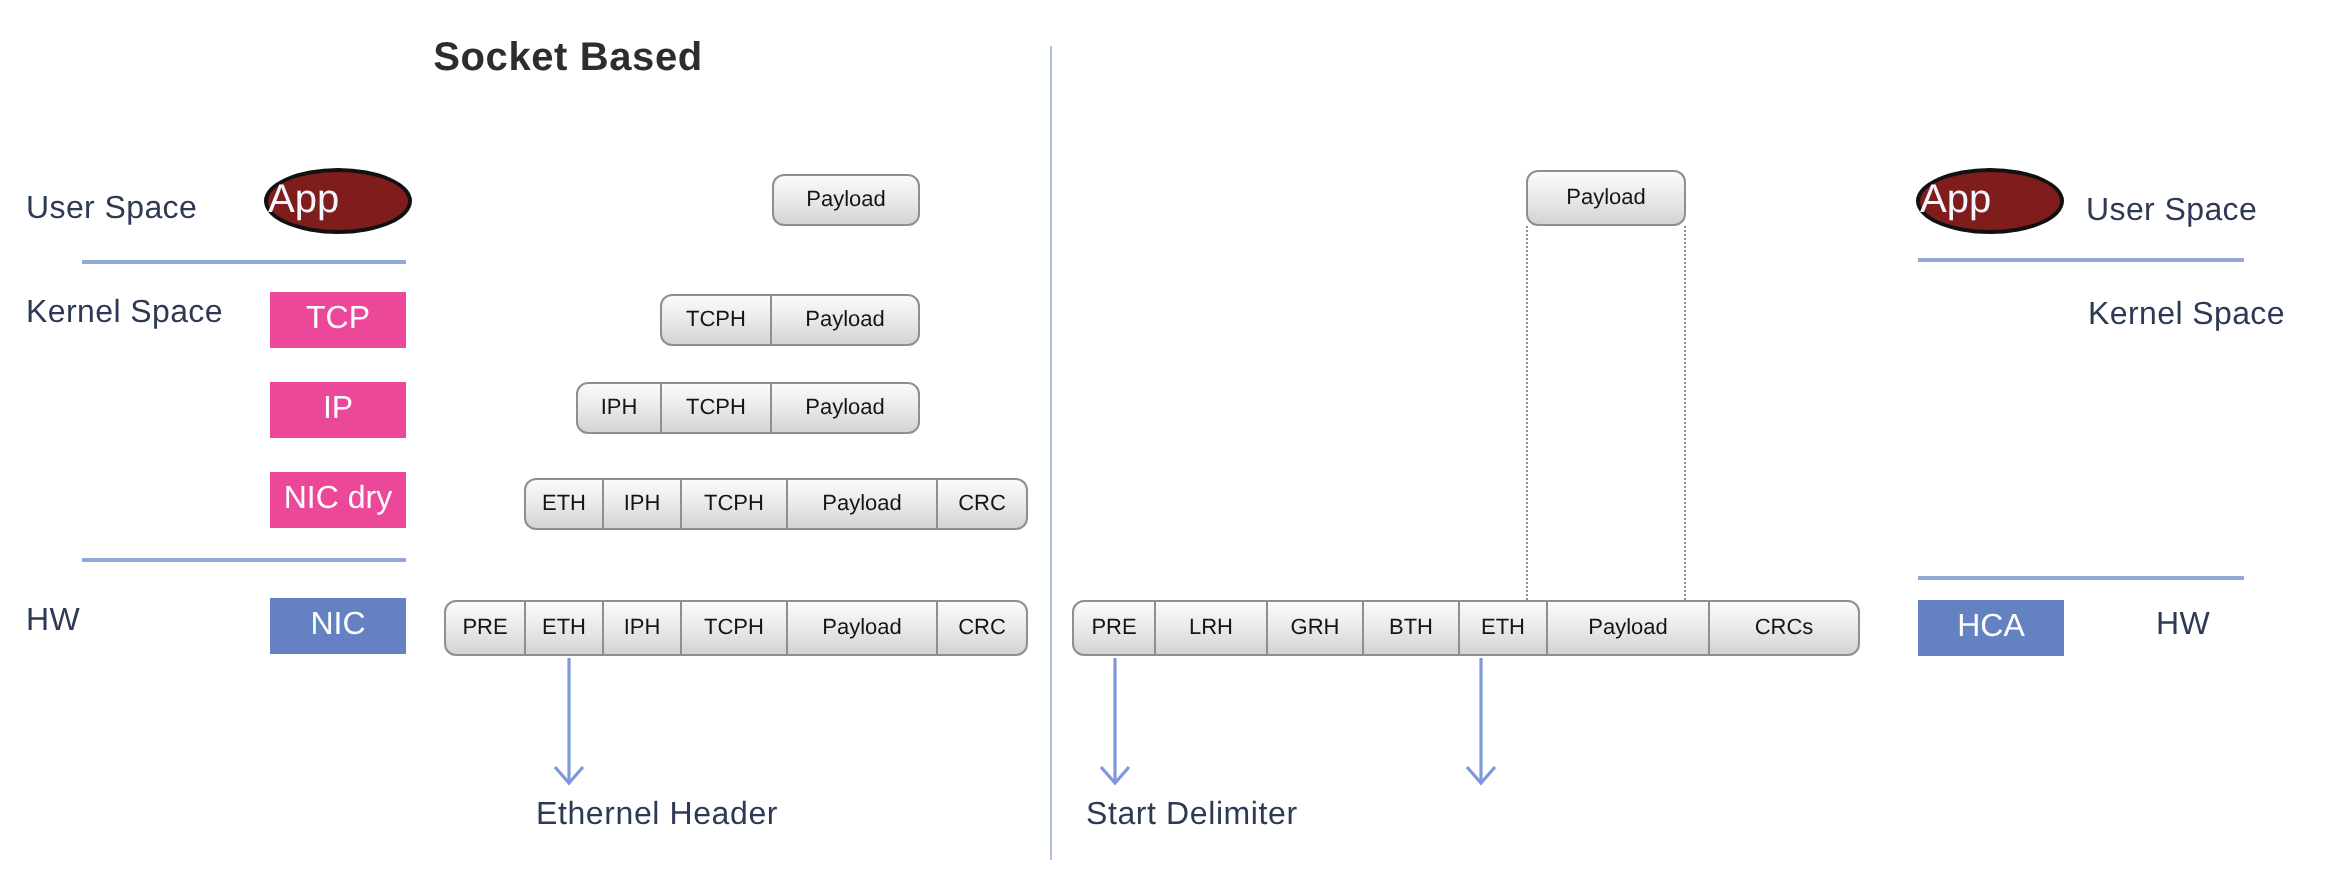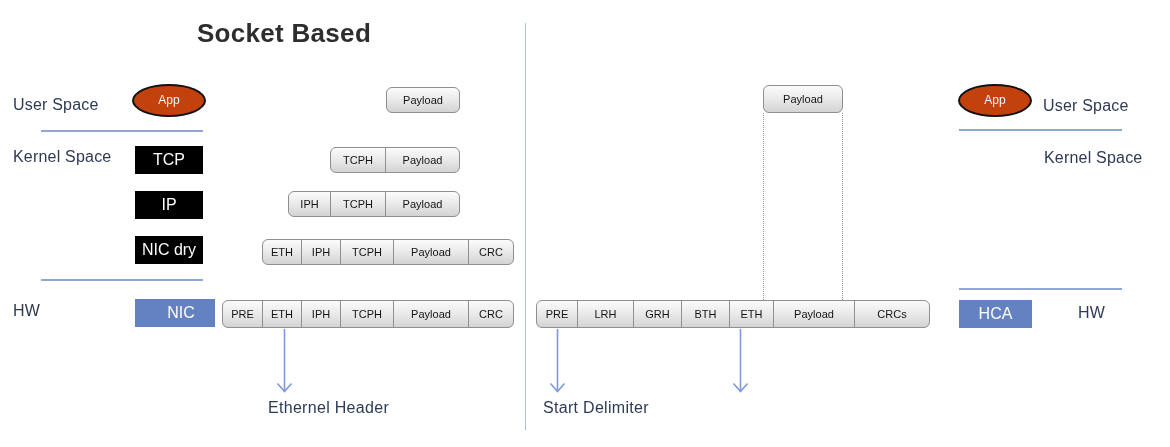--- a/index.html
+++ b/index.html
@@ -1,27 +1,27 @@
 <!DOCTYPE html>
 <html><head>
 <meta charset="utf-8">
 <style>
   html,body{margin:0;padding:0;background:#fff;}
   .canvas{position:relative;width:1170px;height:447px;background:#ffffff;overflow:hidden;
           font-family:"Liberation Sans","DejaVu Sans",sans-serif;}
-  .title{position:absolute;width:220px;text-align:center;font-size:26px;font-weight:700;
+  .title{position:absolute;width:220px;text-align:center;font-size:20px;font-weight:700;
          color:#2d2d2d;letter-spacing:.3px;}
   .lbl{position:absolute;font-size:16px;color:#2e3a55;letter-spacing:.2px;white-space:nowrap;}
   .anno{position:absolute;font-size:16px;color:#2e3a55;letter-spacing:.3px;white-space:nowrap;}
   .vline{position:absolute;left:525px;top:23px;width:1px;height:407px;background:#afc0de;}
   .hline{position:absolute;height:2px;background:#91a8d6;}
-  .app{position:absolute;width:74px;height:33px;border-radius:50%;background:#c2410c;
-       border:2px solid #111;box-sizing:border-box;color:#f2f5fb;font-size:12px;
-       text-align:center;line-height:29px;}
-  .layer{position:absolute;left:135px;width:68px;height:28px;background:#000000;color:#fdfdfd;
+  .app{position:absolute;width:74px;height:33px;border-radius:50%;background:#7f1d1d;
+       border:2px solid #111;box-sizing:border-box;color:#f2f5fb;font-size:20px;
+       text-align:left;line-height:29px;}
+  .layer{position:absolute;left:135px;width:68px;height:28px;background:#ec4899;color:#fdfdfd;
          font-size:16px;text-align:center;line-height:28px;}
   .layer.dark{background:#6482c2;}
   .pkt{position:absolute;display:flex;}
   .cell{box-sizing:border-box;height:26px;line-height:24px;text-align:center;font-size:11px;
         color:#141414;border:1px solid #8f8f8f;
         background:linear-gradient(180deg,#fbfbfb 0%,#e7e7e7 55%,#d3d3d3 100%);}
   .pkt .cell + .cell{margin-left:-1px;}
   .pkt .cell:first-child{border-radius:6px 0 0 6px;}
   .pkt .cell:last-child{border-radius:0 6px 6px 0;}
   .pkt.single .cell{border-radius:6px;}
@@ -43,21 +43,21 @@
   <div class="lbl" style="left:13px;top:302px;">HW</div>
 
   <div class="app" style="left:132px;top:84px;">App</div>
 
   <div class="hline" style="left:41px;top:130px;width:162px;"></div>
   <div class="hline" style="left:41px;top:279px;width:162px;"></div>
 
   <div class="layer" style="top:146px;">TCP</div>
   <div class="layer" style="top:191px;">IP</div>
   <div class="layer" style="top:236px;">NIC dry</div>
-  <div class="layer dark" style="top:299px;padding-left:12px;">NIC</div>
+  <div class="layer dark" style="top:299px;">NIC</div>
 
   <div class="pkt single" style="left:386px;top:87px;">
     <div class="cell" style="width:74px;">Payload</div>
   </div>
   <div class="pkt" style="left:330px;top:147px;">
     <div class="cell" style="width:56px;">TCPH</div>
     <div class="cell" style="width:75px;">Payload</div>
   </div>
   <div class="pkt" style="left:288px;top:191px;">
     <div class="cell" style="width:43px;">IPH</div>

